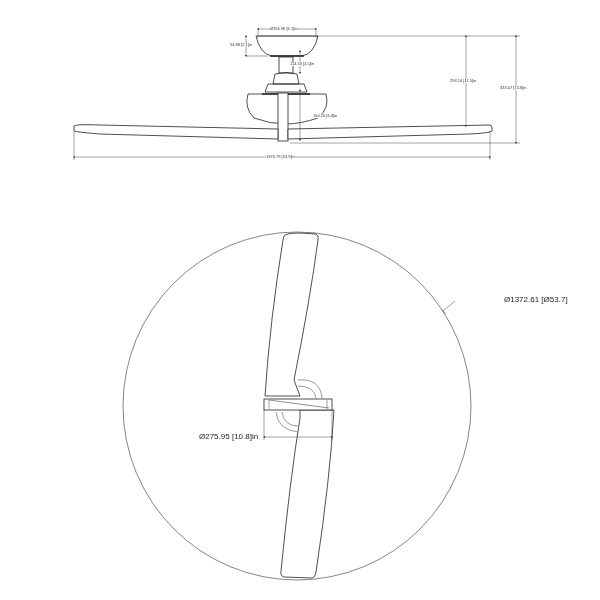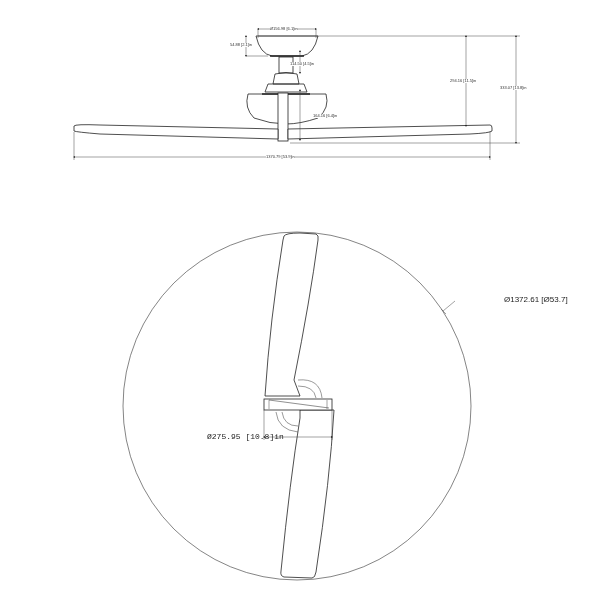--- a/index.html
+++ b/index.html
@@ -84,13 +84,13 @@
 
 <div class="lbl" style="left:270px; top:27px;">Ø156.98 [6.1]in</div>
 <div class="lbl" style="left:230px; top:43px;">54.88 [2.1]in</div>
 <div class="lbl" style="left:290px; top:62px;">114.50 [4.5]in</div>
 <div class="lbl" style="left:450px; top:79px;">294.16 [11.5]in</div>
 <div class="lbl" style="left:500px; top:86px;">333.07 [13.8]in</div>
 <div class="lbl" style="left:313px; top:114px;">164.16 [6.4]in</div>
 <div class="lbl" style="left:266px; top:155px;">1370.79 [53.9]in</div>
 
 <div class="lbl-big" style="left:456px; top:296px;padding-left:48px;">Ø1372.61 [Ø53.7]</div>
-<div class="lbl-big" style="left:207px; top:433px;font-family:Liberation Mono, monospace;">Ø275.95 [10.8]in</div>
+<div class="lbl-big" style="left:199px; top:433px;">Ø275.95 [10.8]in</div>
 
 </body></html>

